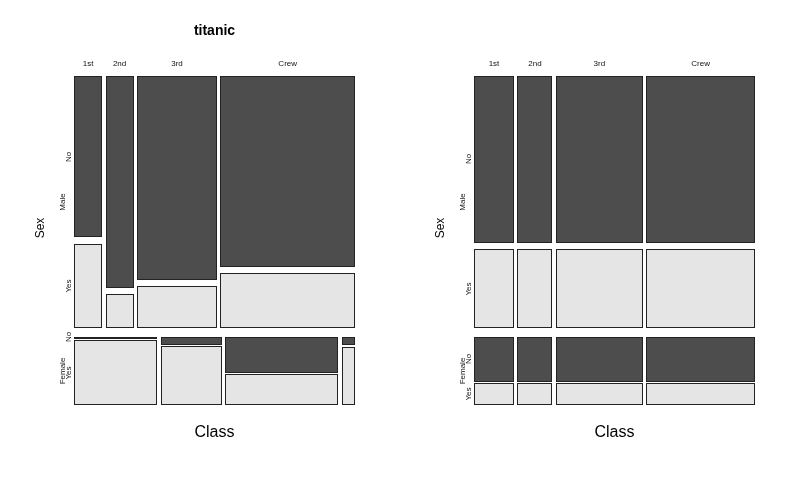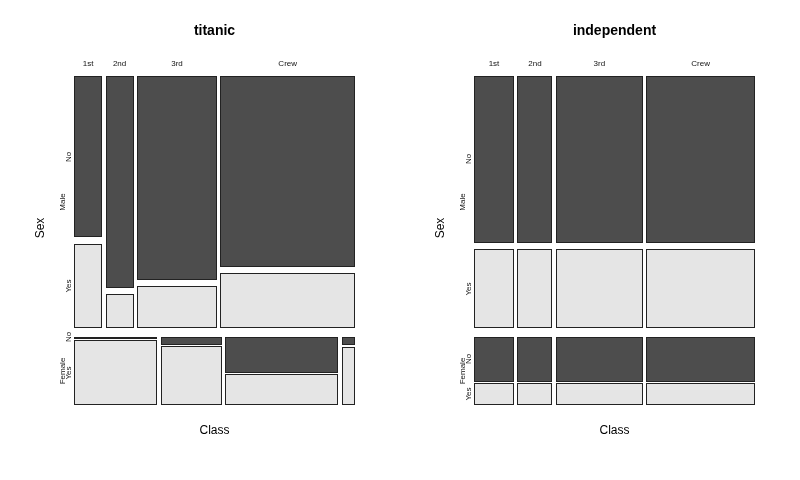--- a/index.html
+++ b/index.html
@@ -1,21 +1,21 @@
 <!DOCTYPE html>
 <html><head>
 <meta charset="utf-8">
 <style>
   html,body{margin:0;padding:0;background:#ffffff;}
   .stage{position:relative;width:800px;height:480px;background:#ffffff;overflow:hidden;
          font-family:"Liberation Sans","DejaVu Sans",sans-serif;color:#000;}
   .panel{position:absolute;top:0;width:400px;height:424px;}
   .panel-title{position:absolute;left:74px;top:22px;width:281px;text-align:center;
                font-size:14px;font-weight:bold;white-space:nowrap;}
-  .xlabel{position:absolute;left:74px;top:423px;width:281px;text-align:center;font-size:12px;}
+  .xlabel{position:absolute;left:74px;top:423px;width:281px;text-align:center;font-size:16px;}
   .ylabel{position:absolute;left:40px;top:228px;transform:translate(-50%,-50%) rotate(-90deg);
           font-size:12px;white-space:nowrap;}
   .tick{position:absolute;font-size:8px;line-height:8px;white-space:nowrap;color:#111;
         transform:translate(-50%,-50%);}
   .tick.rot{transform:translate(-50%,-50%) rotate(-90deg);}
   .cell{position:absolute;box-sizing:border-box;border:1px solid #222222;}
 </style>
 </head>
 <body>
 
@@ -48,21 +48,20 @@
       <span class="tick rot" style="left: 68.5px; top: 372.5px;">Yes</span>
       <div class="cell" style="left: 160.95px; top: 336.5px; width: 61px; height: 8.19px; background: rgb(77, 77, 77); border-color: rgb(34, 34, 34);"></div>
       <div class="cell" style="left: 160.95px; top: 346.41px; width: 61px; height: 58.59px; background: rgb(229, 229, 229); border-color: rgb(34, 34, 34);"></div>
       <div class="cell" style="left: 225.46px; top: 336.5px; width: 112.79px; height: 36.12px; background: rgb(77, 77, 77); border-color: rgb(34, 34, 34);"></div>
       <div class="cell" style="left: 225.46px; top: 374.33px; width: 112.79px; height: 30.67px; background: rgb(229, 229, 229); border-color: rgb(34, 34, 34);"></div>
       <div class="cell" style="left: 341.76px; top: 336.5px; width: 13.24px; height: 8.71px; background: rgb(77, 77, 77); border-color: rgb(34, 34, 34);"></div>
       <div class="cell" style="left: 341.76px; top: 346.93px; width: 13.24px; height: 58.07px; background: rgb(229, 229, 229); border-color: rgb(34, 34, 34);"></div>
     </div>
 
   <div class="panel" style="left:400px;">
-    <div class="panel-title">independent</div>
     <div class="ylabel">Sex</div>
     <div class="plot"></div>
     <div class="xlabel">Class</div>
   <span class="tick rot" style="left: 63px; top: 202.1px;">Male</span>
       <span class="tick" style="left: 94px; top: 63.5px;">1st</span>
       <div class="cell" style="left: 74px; top: 76px; width: 39.94px; height: 166.51px; background: rgb(77, 77, 77); border-color: rgb(34, 34, 34);"></div>
       <span class="tick rot" style="left: 68.5px; top: 159.3px;">No</span>
       <div class="cell" style="left: 74px; top: 248.82px; width: 39.94px; height: 79.46px; background: rgb(229, 229, 229); border-color: rgb(34, 34, 34);"></div>
       <span class="tick rot" style="left: 68.5px; top: 288.5px;">Yes</span>
       <span class="tick" style="left: 135px; top: 63.5px;">2nd</span>

